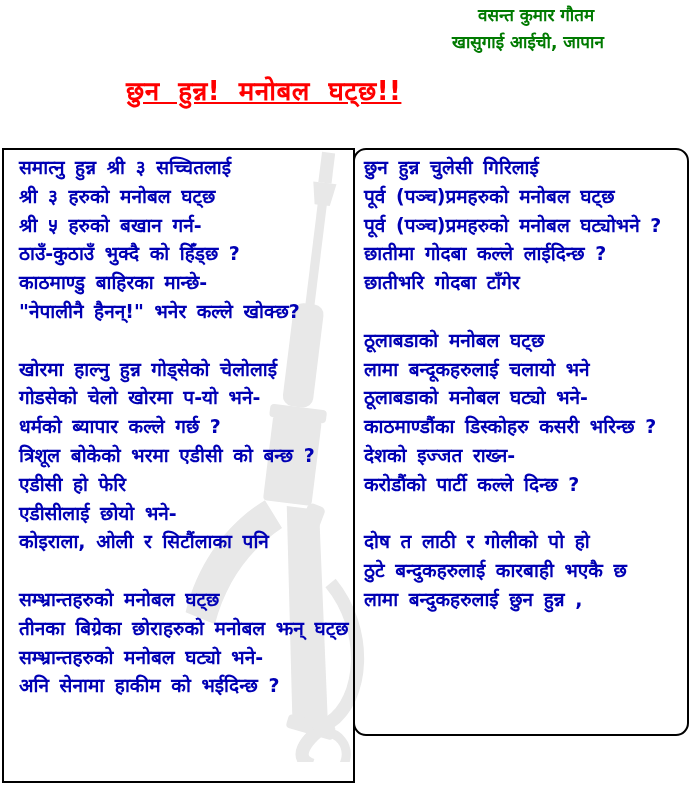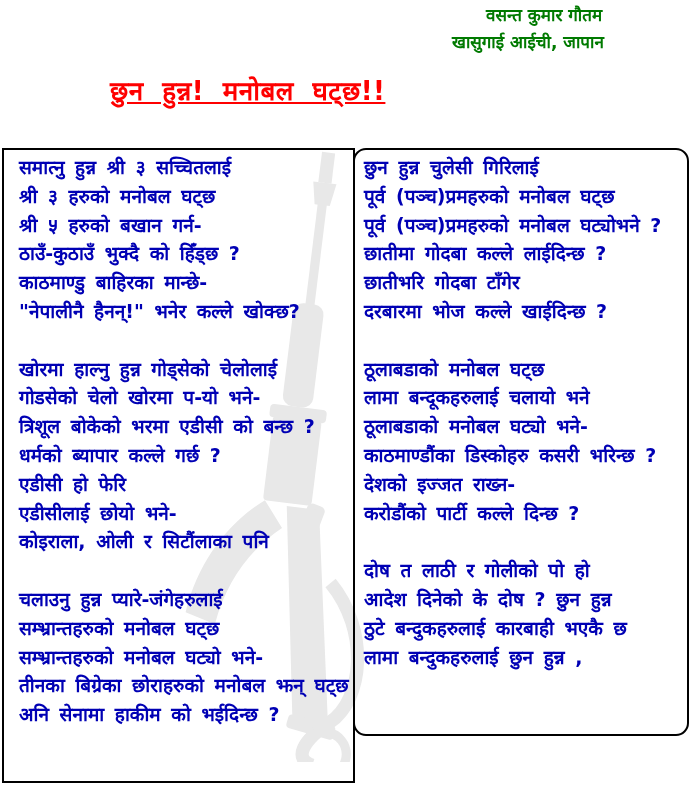--- a/index.html
+++ b/index.html
@@ -7,23 +7,23 @@
     width:691px;height:795px;position:relative;overflow:hidden;
     background:#ffffff;
     font-family:"DejaVu Sans", sans-serif;
   }
   .author{
     position:absolute;top:2px;left:452px;
     color:var(--author-green,#007a00);
     font-weight:bold;font-size:17px;line-height:27px;
     white-space:nowrap;
   }
-  .author-line-1{margin-left:34px;}
+  .author-line-1{margin-left:26px;}
   .title{
-    position:absolute;top:72px;left:110px;margin:0;
+    position:absolute;top:72px;left:126px;margin:0;
     color:var(--title-red,#fe0000);
     font-size:26px;font-weight:bold;
     text-decoration:underline;
     word-spacing:9px;letter-spacing:.5px;
     white-space:nowrap;
   }
   .columns{
     position:absolute;top:148px;left:2px;
     display:flex;align-items:flex-start;
     z-index:2;
@@ -93,47 +93,44 @@
     <div class="col col-left">
         <div class="poem-line">समात्नु हुन्न श्री ३ सच्चितलाई</div>
         <div class="poem-line">श्री ३ हरुको मनोबल घट्छ</div>
         <div class="poem-line">श्री ५ हरुको बखान गर्न-</div>
         <div class="poem-line">ठाउँ-कुठाउँ भुक्दै को हिँड्छ ?</div>
         <div class="poem-line">काठमाण्डु बाहिरका मान्छे-</div>
         <div class="poem-line">"नेपालीनै हैनन्!" भनेर कल्ले खोक्छ?</div>
         <div class="poem-line blank">&nbsp;</div>
         <div class="poem-line">खोरमा हाल्नु हुन्न गोड्सेको चेलोलाई</div>
         <div class="poem-line">गोडसेको चेलो खोरमा प-यो भने-</div>
+        <div class="poem-line">धर्मको ब्यापार कल्ले गर्छ ?</div>
         <div class="poem-line">त्रिशूल बोकेको भरमा एडीसी को बन्छ  ?</div>
-        <div class="poem-line">धर्मको ब्यापार कल्ले गर्छ ?</div>
         <div class="poem-line">एडीसी हो फेरि</div>
         <div class="poem-line">एडीसीलाई छोयो भने-</div>
         <div class="poem-line">कोइराला, ओली र सिटौंलाका पनि</div>
         <div class="poem-line blank">&nbsp;</div>
-        <div class="poem-line">चलाउनु हुन्न प्यारे-जंगेहरुलाई</div>
         <div class="poem-line">सम्भ्रान्तहरुको मनोबल घट्छ</div>
+        <div class="poem-line">तीनका बिग्रेका छोराहरुको मनोबल झन् घट्छ</div>
         <div class="poem-line">सम्भ्रान्तहरुको मनोबल घट्यो भने-</div>
-        <div class="poem-line">तीनका बिग्रेका छोराहरुको मनोबल झन् घट्छ</div>
         <div class="poem-line">अनि सेनामा हाकीम को भईदिन्छ  ?</div>
       </div>
     <div class="col col-right">
         <div class="poem-line">छुन हुन्न चुलेसी गिरिलाई</div>
         <div class="poem-line">पूर्व (पञ्च)प्रमहरुको मनोबल घट्छ</div>
         <div class="poem-line">पूर्व (पञ्च)प्रमहरुको मनोबल घट्योभने ?</div>
         <div class="poem-line">छातीमा गोदबा कल्ले लाईदिन्छ  ?</div>
         <div class="poem-line">छातीभरि गोदबा टाँगेर</div>
-        <div class="poem-line">दरबारमा भोज कल्ले खाईदिन्छ  ?</div>
         <div class="poem-line blank">&nbsp;</div>
         <div class="poem-line">ठूलाबडाको मनोबल घट्छ</div>
         <div class="poem-line">लामा बन्दूकहरुलाई चलायो भने</div>
         <div class="poem-line">ठूलाबडाको मनोबल घट्यो भने-</div>
         <div class="poem-line">काठमाण्डौंका डिस्कोहरु कसरी भरिन्छ  ?</div>
         <div class="poem-line">देशको इज्जत राख्न-</div>
         <div class="poem-line">करोडौंको पार्टी कल्ले दिन्छ ?</div>
         <div class="poem-line blank">&nbsp;</div>
         <div class="poem-line">दोष त लाठी र गोलीको पो हो</div>
-        <div class="poem-line">आदेश दिनेको के दोष ? छुन हुन्न</div>
         <div class="poem-line">ठुटे बन्दुकहरुलाई कारबाही भएकै छ</div>
         <div class="poem-line">लामा बन्दुकहरुलाई छुन हुन्न ,</div>
       </div>
   </div>
 
 </div>
 
 </body></html>

